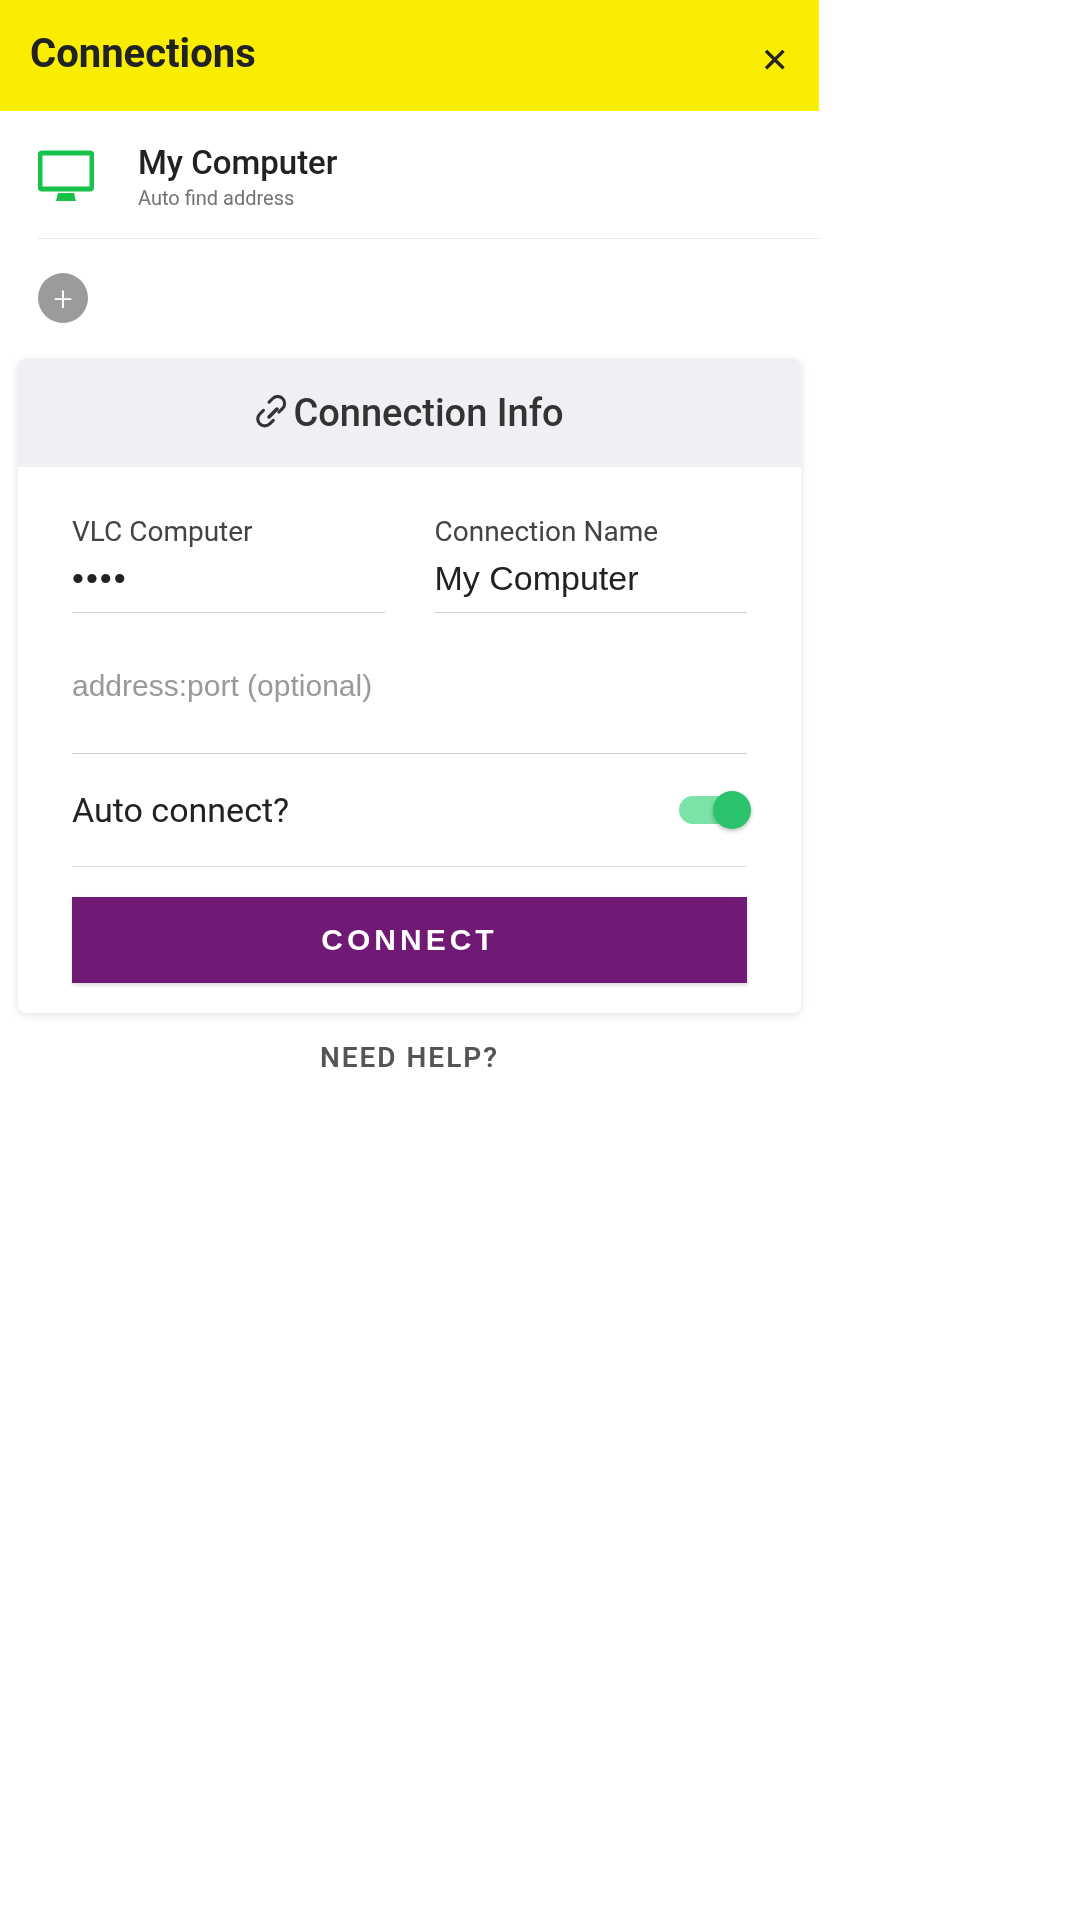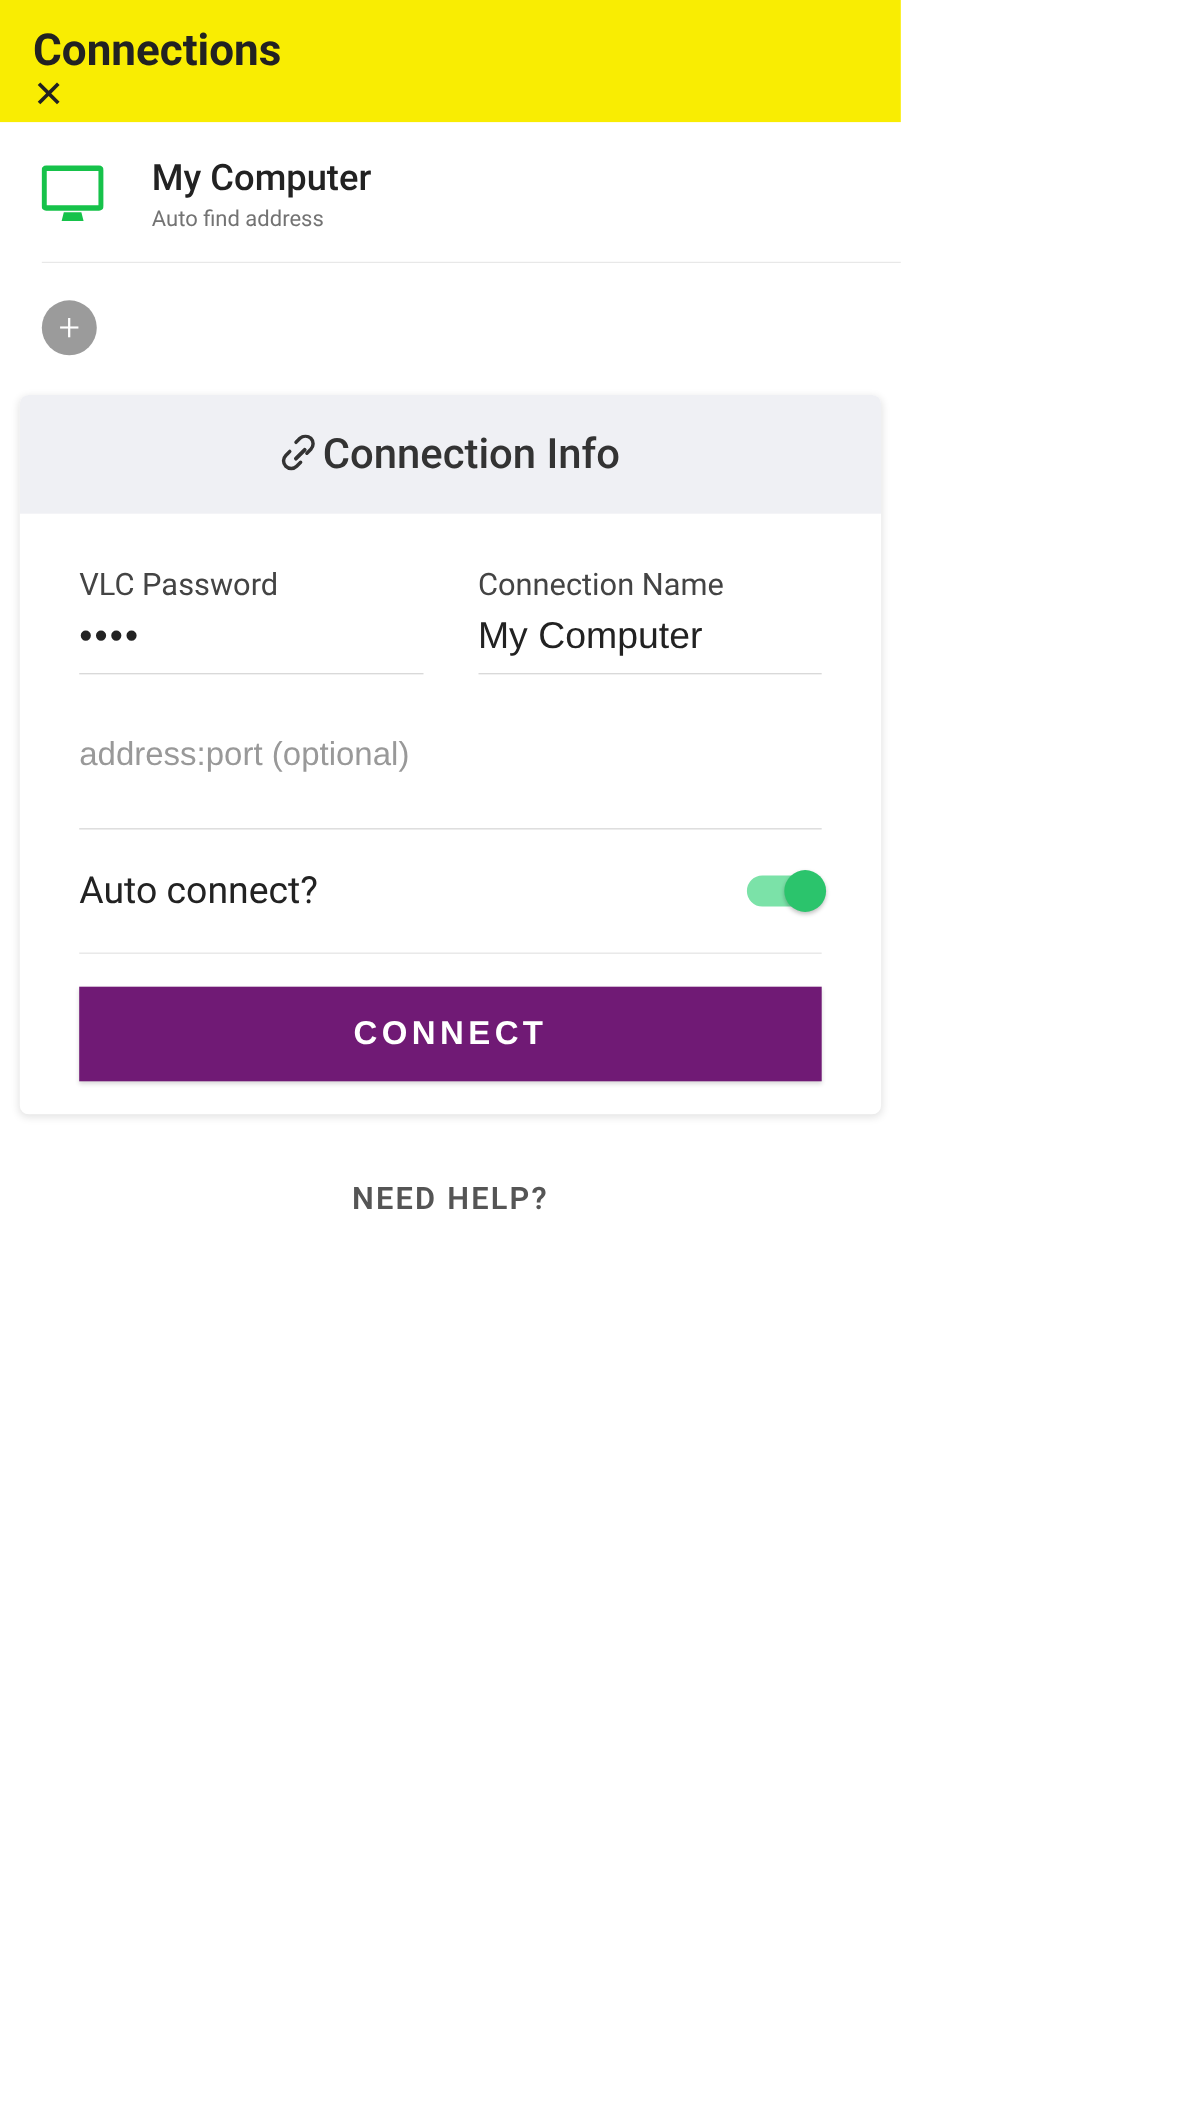--- a/index.html
+++ b/index.html
@@ -9,26 +9,25 @@
     }
     body {
       font-family: -apple-system, BlinkMacSystemFont, 'Segoe UI', Roboto, Arial, sans-serif;
       background: #ffffff;
       width: 819px;
       overflow-x: hidden;
     }
     
     .header {
       background: #f9ed02;
-      padding: 22px 30px;
+      padding: 34px 30px;
       display: flex;
       justify-content: space-between;
-      align-items: flex-start;
+      align-items: flex-end;
       height: 111px;
-      flex-direction: column;
     }
     .header-title {
       font-size: 40px;
       font-weight: 700;
       color: #222;
     }
     .close-icon {
       font-size: 34px;
       color: #222;
       cursor: pointer;
@@ -210,21 +209,21 @@
       font-weight: 600;
       letter-spacing: 4px;
       border: none;
       padding: 26px 0;
       margin-top: 30px;
       cursor: pointer;
       box-shadow: 0 2px 4px rgba(0,0,0,0.15);
     }
     .help-link {
       text-align: center;
-      padding: 60px 0 40px 0;
+      padding: 28px 0 40px 0;
     }
     .help-text {
       font-size: 28px;
       font-weight: 600;
       letter-spacing: 2px;
       color: #555;
       cursor: pointer;
     }
   </style>
 </head>
@@ -257,21 +256,21 @@
     <svg class="link-icon" viewBox="0 0 36 36">
       <path d="M14 22 L22 14" stroke="#333" stroke-width="3.5" stroke-linecap="round" fill="none"></path>
       <path d="M19 9 L23 5 C26 2 31 2 34 5 C37 8 37 13 34 16 L30 20" stroke="#333" stroke-width="3.5" stroke-linecap="round" fill="none" transform="translate(-3,-1) scale(0.9)"></path>
       <path d="M17 27 L13 31 C10 34 5 34 2 31 C-1 28 -1 23 2 20 L6 16" stroke="#333" stroke-width="3.5" stroke-linecap="round" fill="none" transform="translate(3,1) scale(0.9)"></path>
     </svg>
     <div class="card-header-title">Connection Info</div>
   </div>
   <div class="card-body">
     <div class="fields-row">
       <div class="field">
-        <div class="field-label">VLC Password</div>
+        <div class="field-label">VLC Computer</div>
         <input class="field-value" type="text" value="••••" style="">
       </div>
       <div class="field">
         <div class="field-label">Connection Name</div>
         <input class="field-value name" type="text" value="My Computer" style="">
       </div>
     </div>
     <div class="address-field">
       <input class="address-input" type="text" placeholder="address:port (optional)" style="">
     </div>

